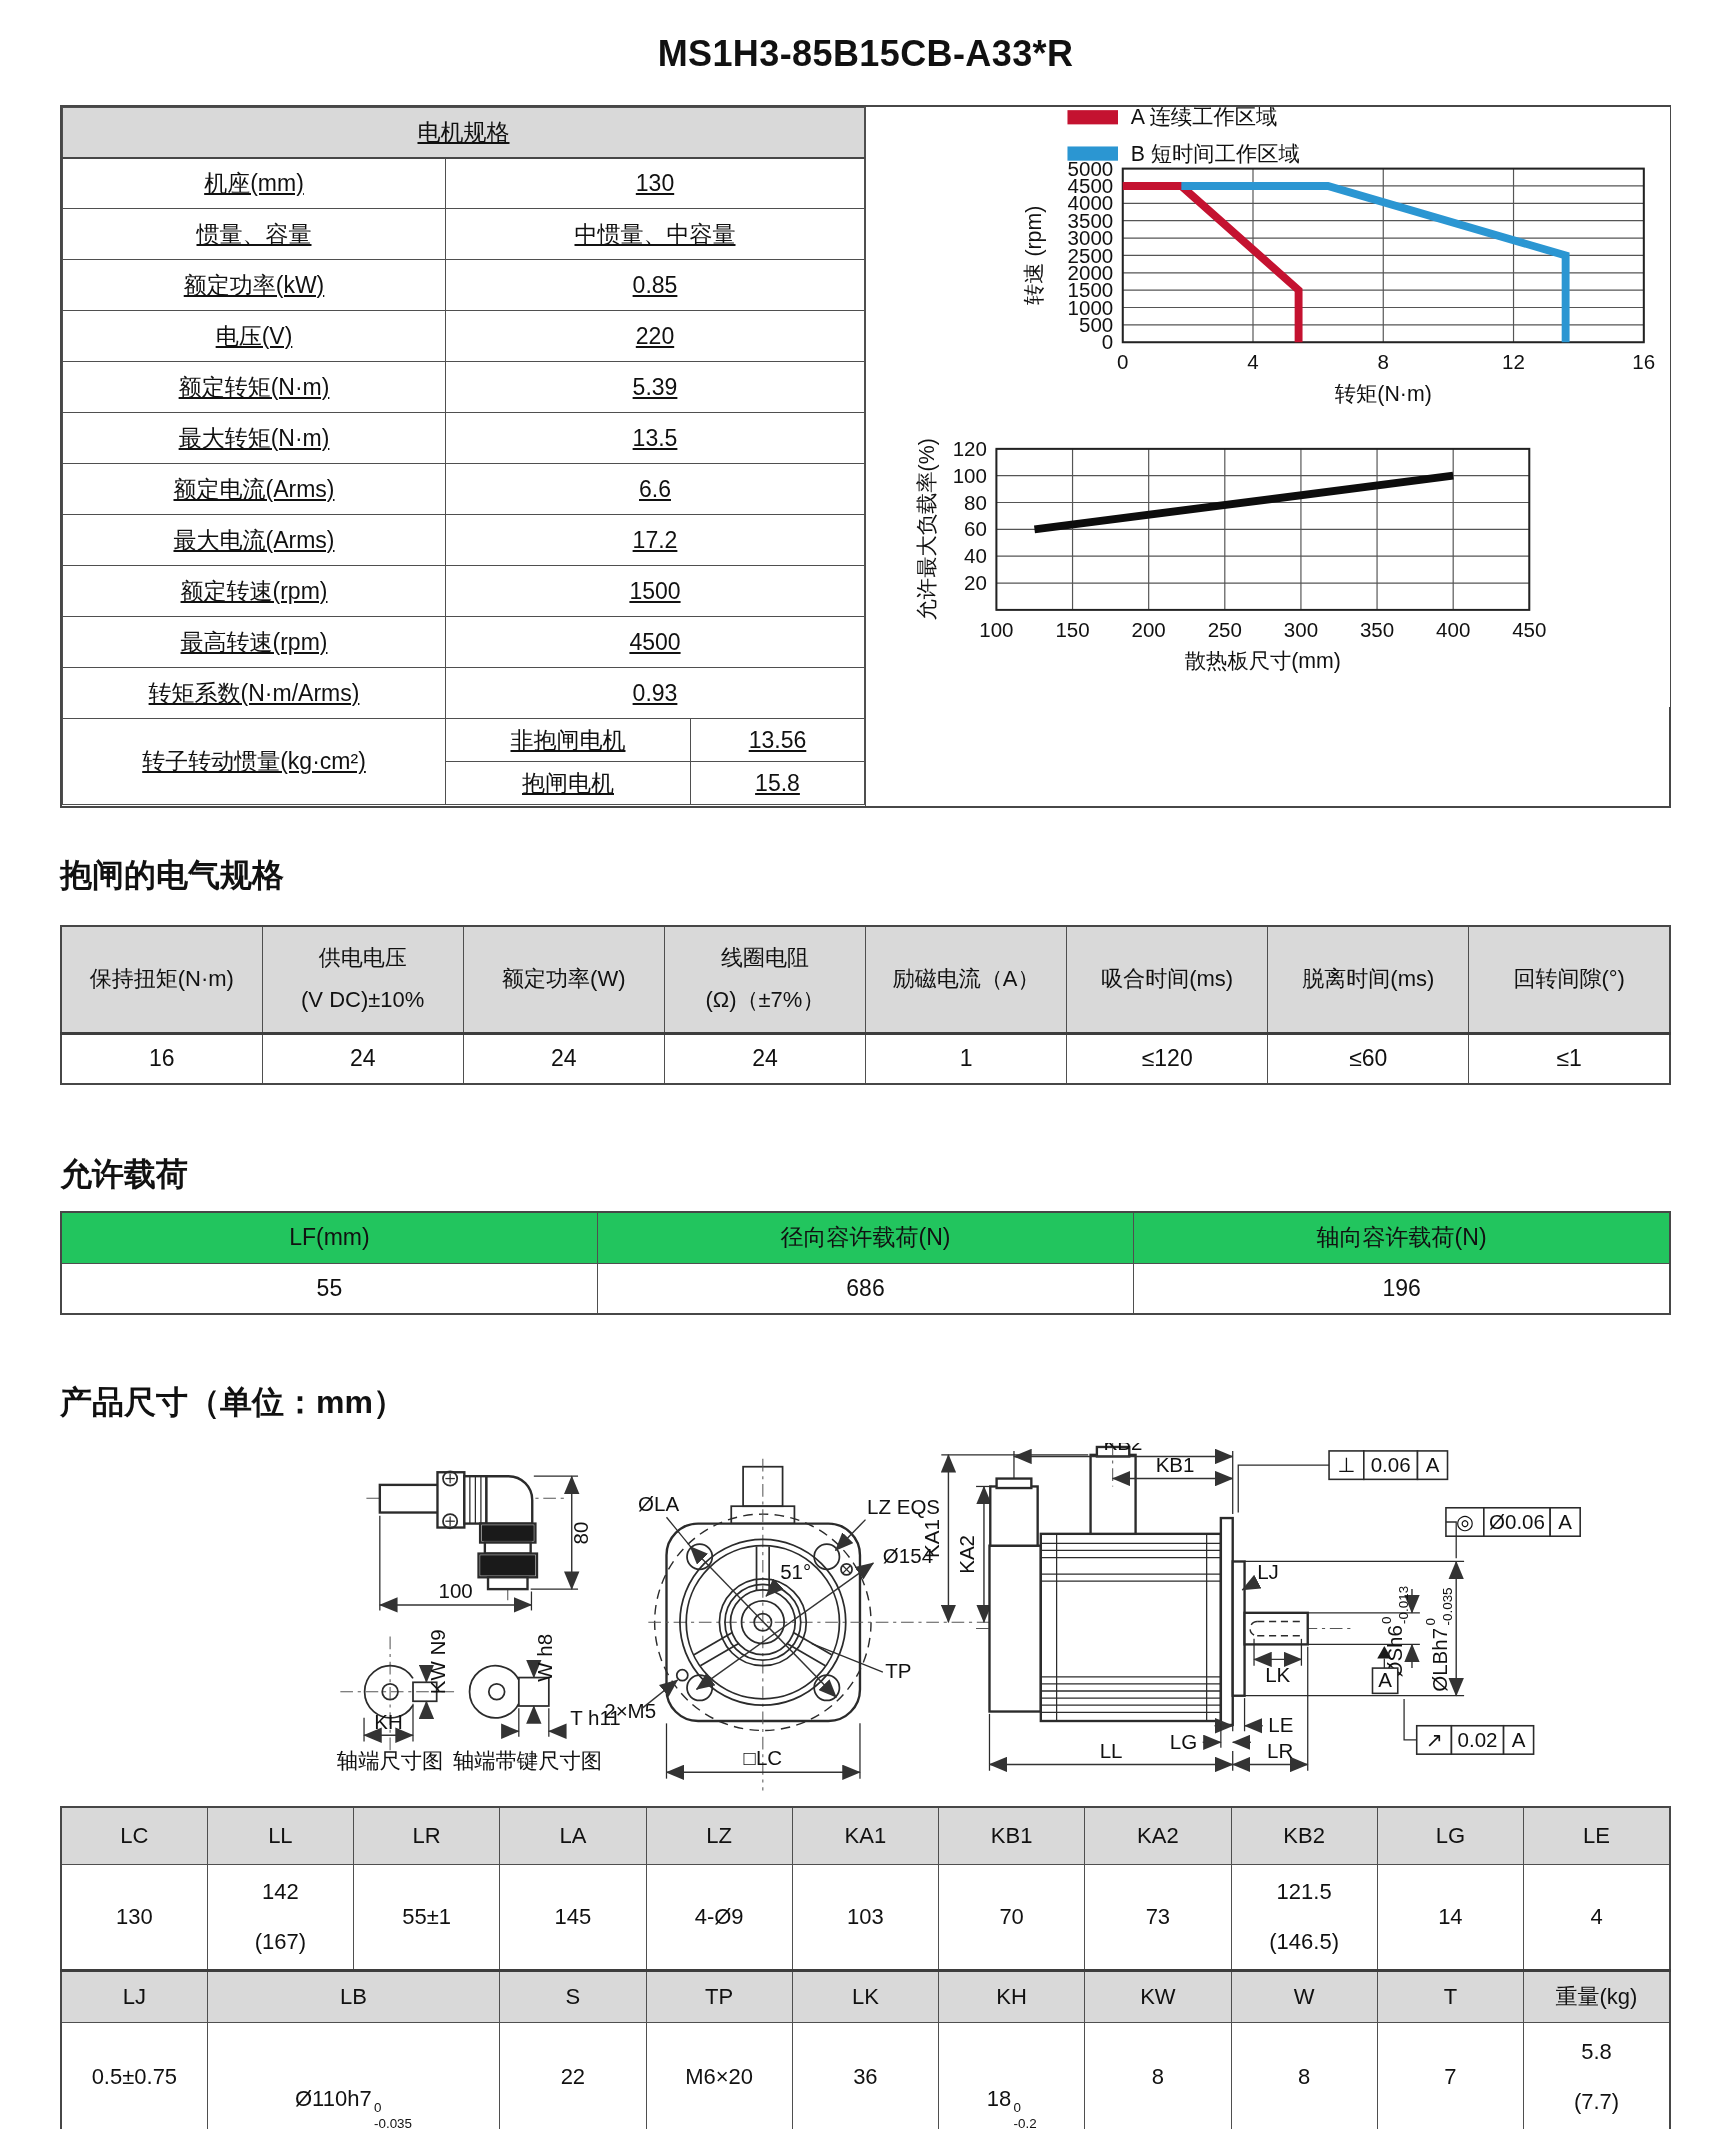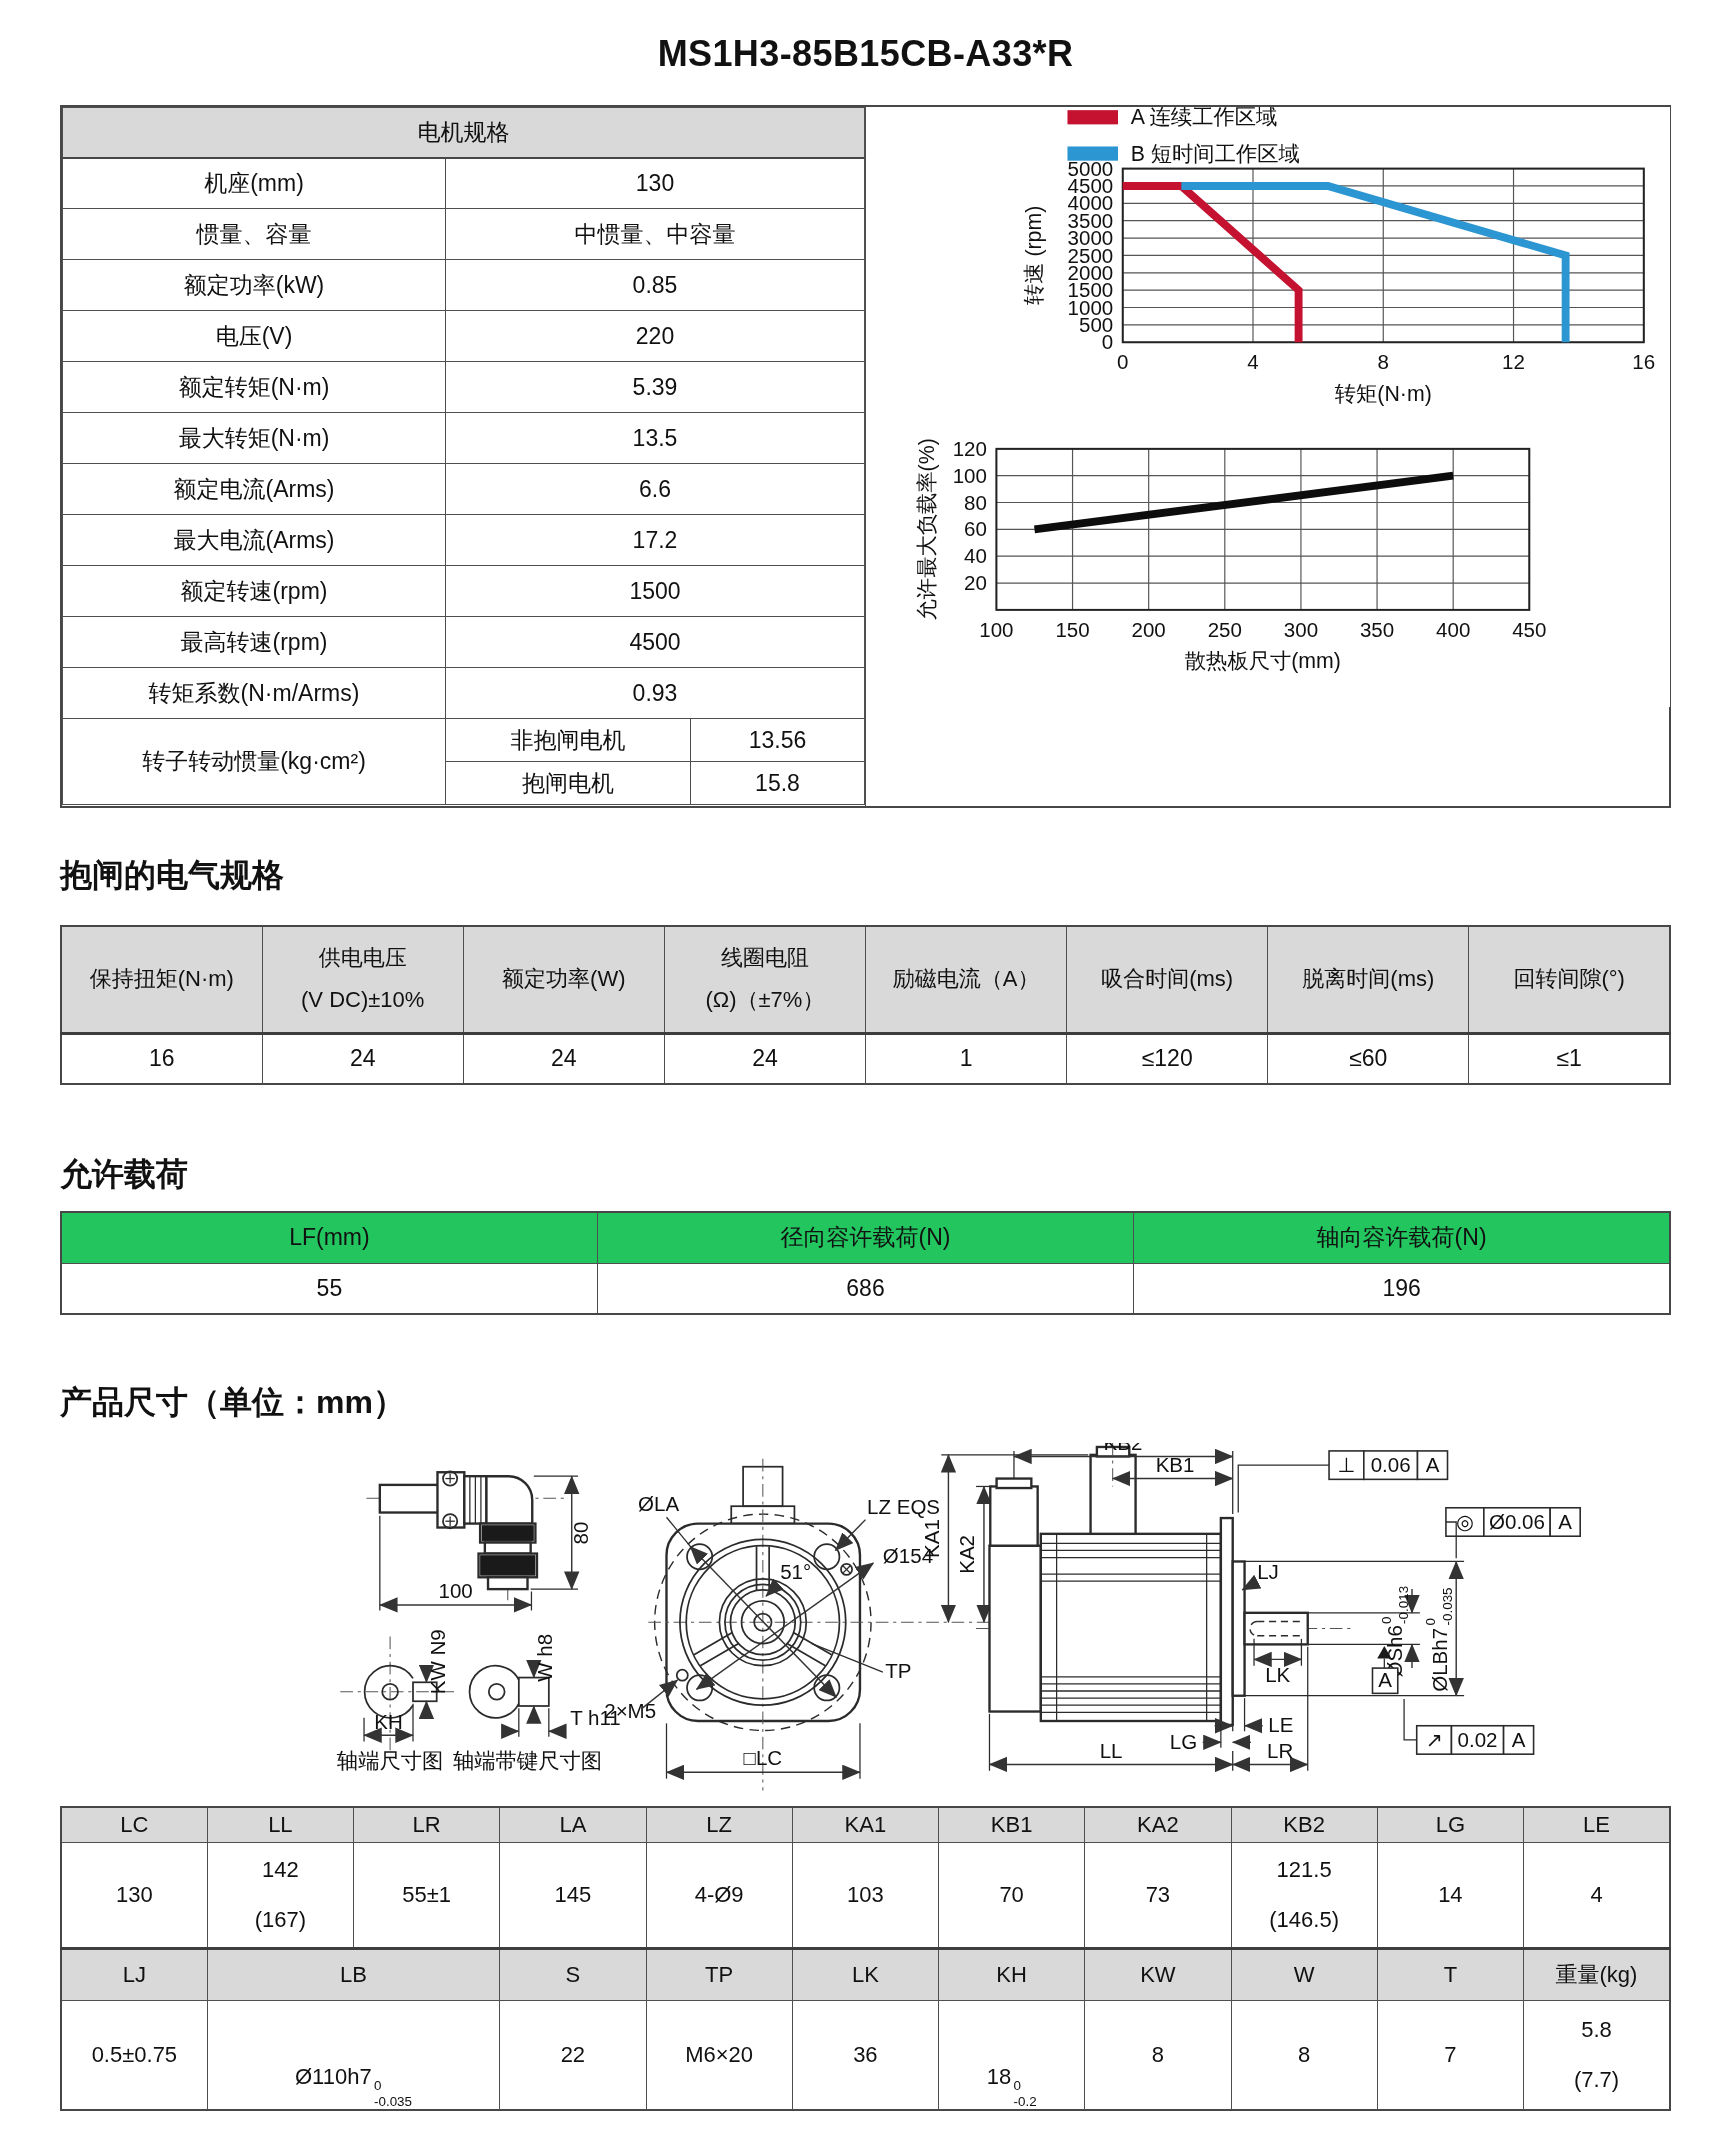--- a/index.html
+++ b/index.html
@@ -7,21 +7,21 @@
   body {
     width: 1731px; height: 2129px;
     font-family: "Liberation Sans", "DejaVu Sans", sans-serif;
     color: #111;
   }
   .page { padding: 33px 60px 32px 60px; }
   h1.doc-title { font-size: 36px; font-weight: 700; letter-spacing: 0.4px; margin-bottom: 30px; text-align: center; }
   h2.sec-title { font-size: 32px; font-weight: 700; }
 
   
-  .top-wrap { display:flex; border: 2.4px solid #474747; width: 1611px; height: 703px; }
+  .top-wrap { display:flex; border: 2.4px solid #474747; width: 1611px; height: 703px; text-decoration: underline; }
   table { border-collapse: collapse; table-layout: fixed; }
   .spec { width: 802px; height: 698px; }
   .spec td, .spec th { border: 1.6px solid #4f4f4f; text-align:center; vertical-align: middle;
         font-size: 23px; font-weight: 400; }
   .spec .hdr { background:#d9d9d9; height: 50px; border-bottom: 2.4px solid #474747; }
   .spec .row td { height: 51px; }
   .spec .subrow td { height: 43px; }
   .right-panel { width: 807px; border-left: 1.6px solid #4f4f4f; display:flex; flex-direction: column; }
   .band { height: 51px; background:#d9d9d9; display:flex; align-items:center; justify-content:center;
           font-size: 24px; border-bottom: 1.6px solid #4f4f4f; }
@@ -60,21 +60,21 @@
   svg .knurl { fill:#1a1a1a; }
   svg text.lbl { font-size: 26px; fill:#111; }
   svg text.cap { font-size: 27px; fill:#111; }
   svg text.smt { font-size: 17px; fill:#111; }
   svg .fcf { fill:#fff; stroke:#2b2b2b; stroke-width:2; }
 
   .dimtab { width: 1611px; margin-top: 6.3px; border: 2.4px solid #474747; }
   .dimtab th { background:#d9d9d9; font-size:22px; font-weight:400; border:1.6px solid #4f4f4f; }
   .dimtab td { font-size:22px; text-align:center; border:1.6px solid #4f4f4f;
                white-space: pre-line; line-height: 2.3; vertical-align: middle; }
-  .dimtab tr.h1 th { height:36px; }
+  .dimtab tr.h1 th { height:58px; }
   .dimtab tr.v1 td { height:106px; }
   .dimtab tr.h2 th { height:52px; border-top:3.2px solid #3d3d3d; }
   .dimtab tr.v2 td { height:104px; }
   .stack { display:inline-flex; flex-direction:column; font-size:13.4px; line-height:1.15;
            vertical-align:-6.3px; text-align:left; margin-left:2.4px; }
 </style>
 </head>
 <body>
 
 <div class="page">

